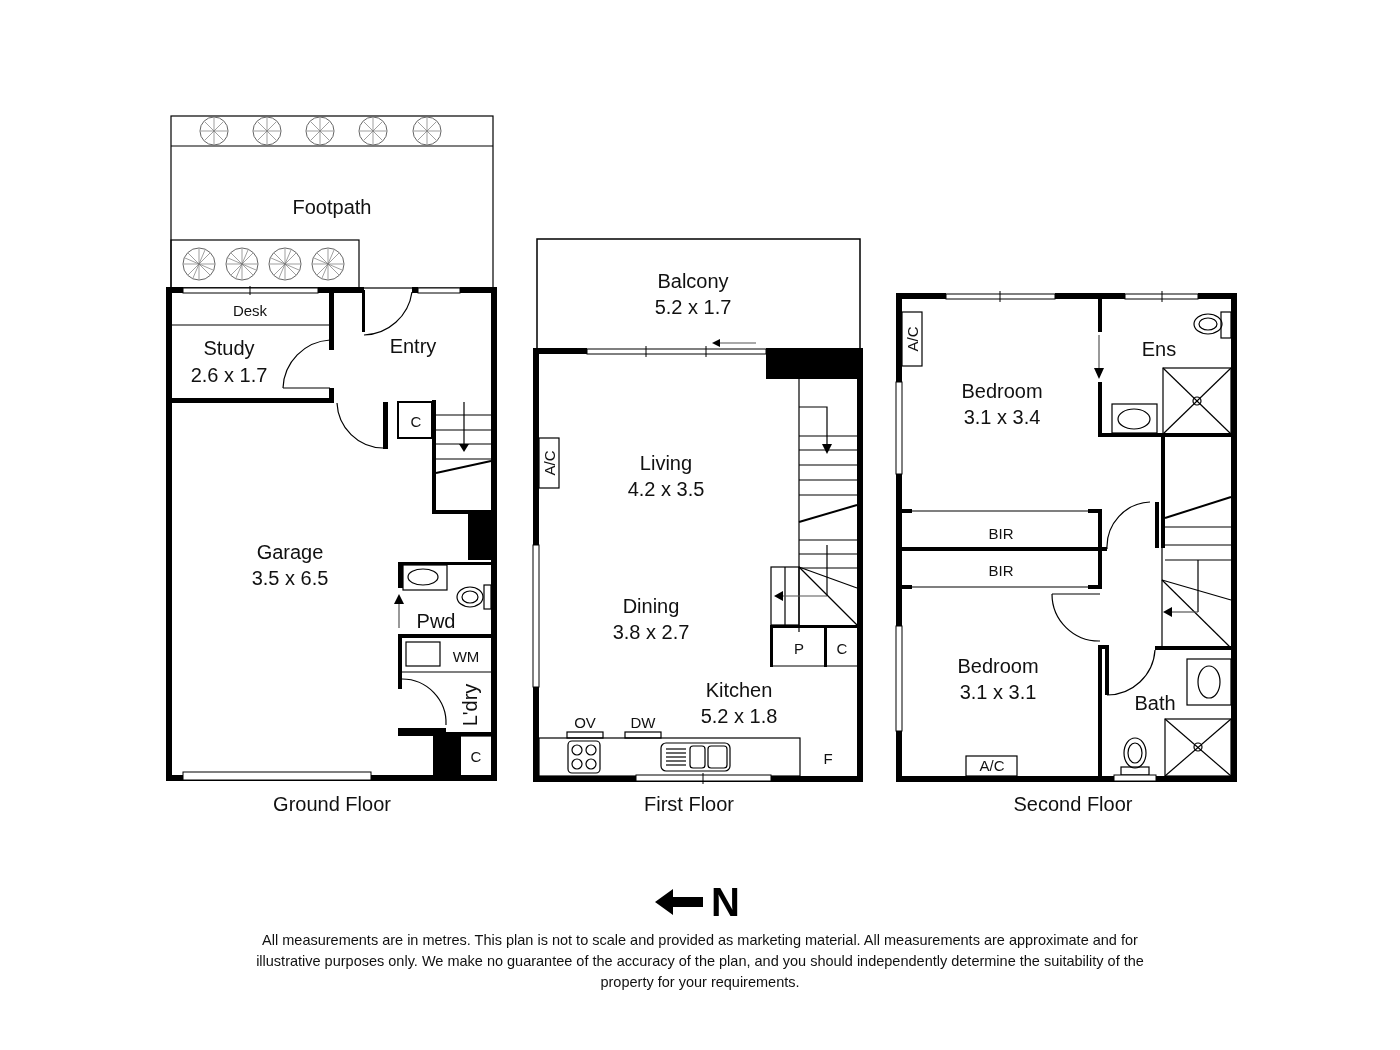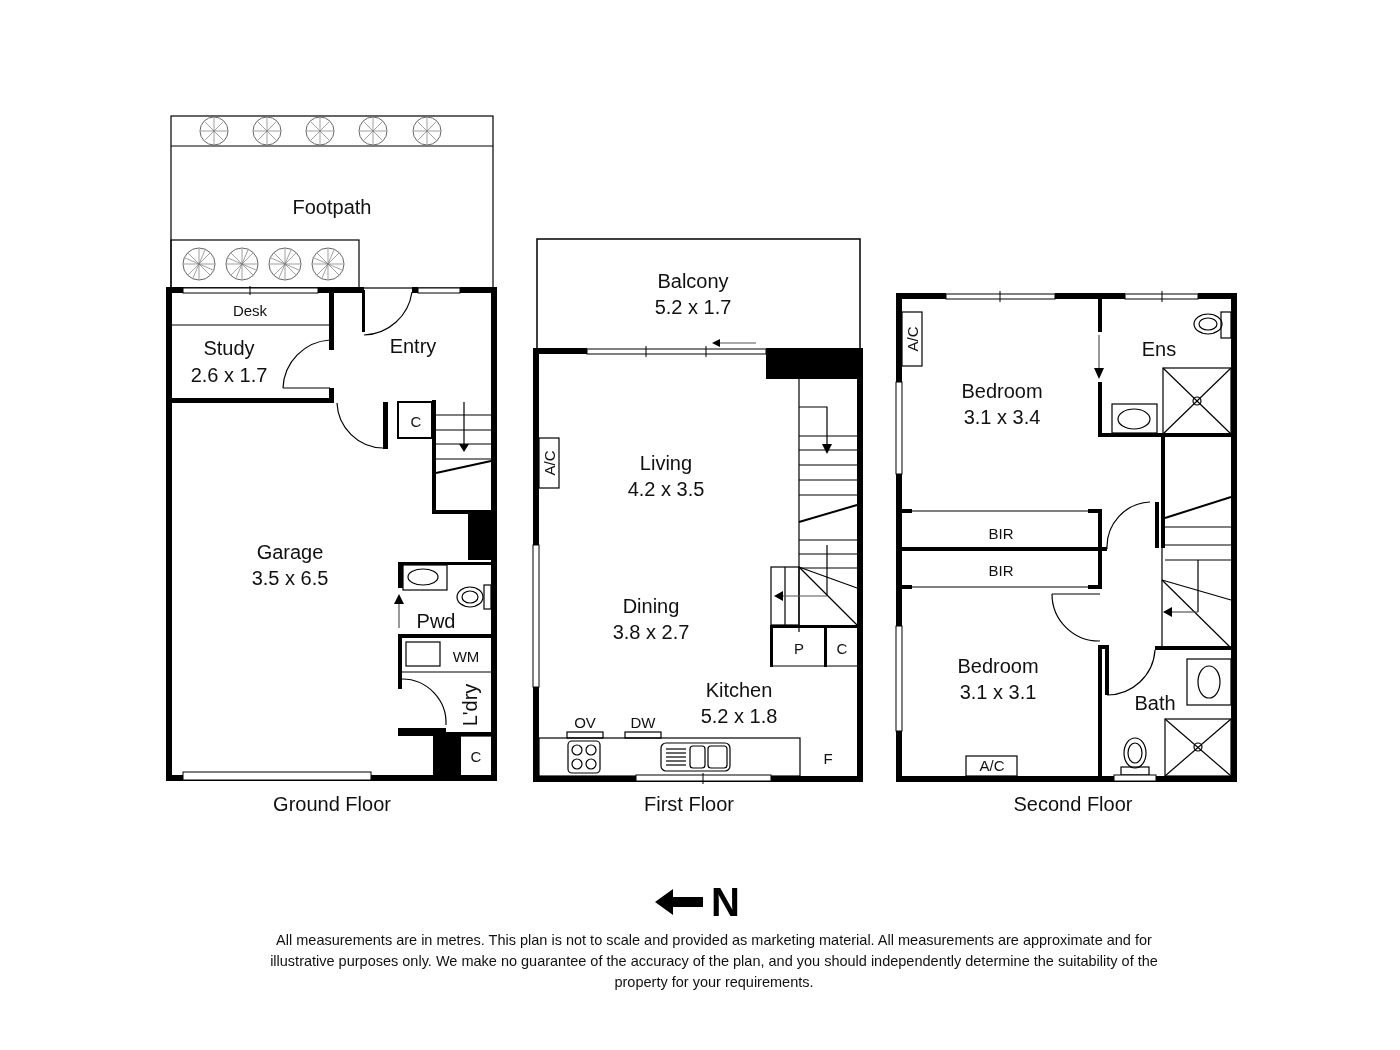--- a/index.html
+++ b/index.html
@@ -6,21 +6,21 @@
   body { width:1400px; height:1050px; position:relative; overflow:hidden; font-family:"Liberation Sans", sans-serif; }
   svg.plan { position:absolute; left:0; top:0; width:1400px; height:1050px; }
   .wall { fill:#000; }
   .thin { fill:none; stroke:#000; stroke-width:1.2; }
   .med { fill:none; stroke:#000; stroke-width:2; }
   .grey { fill:none; stroke:#555; stroke-width:1.2; }
   .win { fill:#fff; stroke:#000; stroke-width:1; }
   .lbl { font-family:"Liberation Sans", sans-serif; fill:#111; text-anchor:middle; }
   .room { font-size:20px; }
   .small { font-size:15px; }
-  .disclaimer { position:absolute; left:264px; top:930px; width:900px; text-align:center; font-size:14.5px; line-height:21px; color:#111; }
+  .disclaimer { position:absolute; left:250px; top:930px; width:900px; text-align:center; font-size:14.5px; line-height:21px; color:#111; }
   .north { position:absolute; left:655px; top:880px; height:44px; display:flex; align-items:center; gap:6px; }
   .north-n { font-size:40px; font-weight:bold; color:#000; font-family:"Liberation Sans", sans-serif; }
 </style>
 </head>
 <body>
 
 <svg class="plan" viewBox="0 0 1400 1050" xmlns="http://www.w3.org/2000/svg">
   <defs>
     <g id="tree">
       <circle r="16" fill="#fff" stroke="#666" stroke-width="1"></circle>

